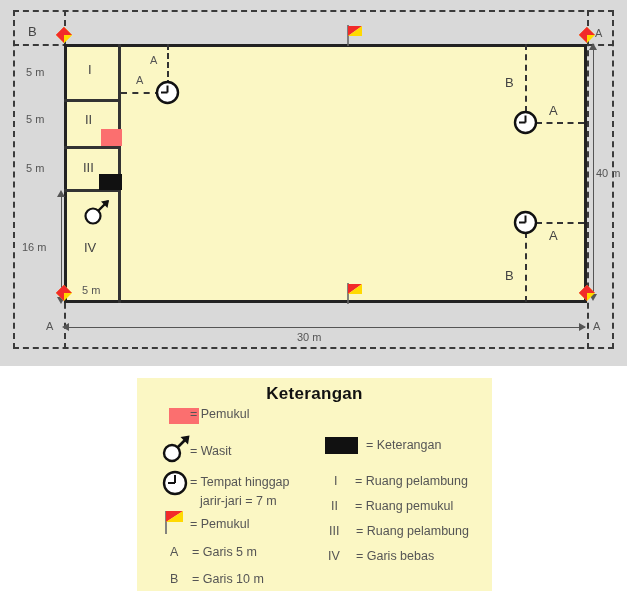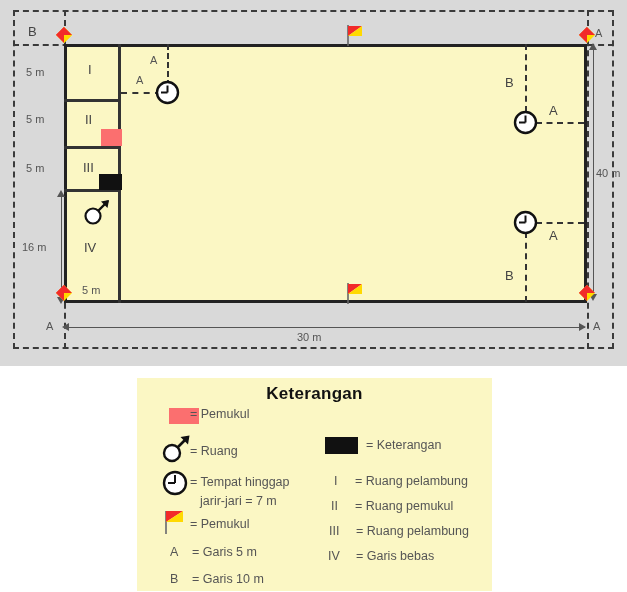--- a/index.html
+++ b/index.html
@@ -208,21 +208,21 @@
   <span class="leg-sym" style="left:32px;top:30px;width:30px;height:16px;background:#fb6f6f;"></span>
   <span class="leg-txt" style="left:53px;top:29px;">= Pemukul</span>
 
   <span class="leg-sym" style="left:24px;top:56px;">
     <svg width="34" height="30" viewBox="0 0 34 30">
       <circle cx="11" cy="19" r="8" fill="#fff" stroke="#111" stroke-width="2.4"></circle>
       <line x1="16.5" y1="13.5" x2="27" y2="3" stroke="#111" stroke-width="2.6"></line>
       <polygon points="28.5,1.5 19.5,3 27,10.5" fill="#111"></polygon>
     </svg>
   </span>
-  <span class="leg-txt" style="left:53px;top:66px;">= Ruang</span>
+  <span class="leg-txt" style="left:53px;top:66px;">= Wasit</span>
 
   <span class="leg-sym" style="left:24px;top:91px;">
     <svg width="28" height="28" viewBox="0 0 28 28">
       <circle cx="14" cy="14" r="11" fill="#fff" stroke="#111" stroke-width="2.4"></circle>
       <line x1="14" y1="14" x2="14" y2="6" stroke="#111" stroke-width="2"></line>
       <line x1="14" y1="14" x2="7" y2="14" stroke="#111" stroke-width="2"></line>
     </svg>
   </span>
   <span class="leg-txt" style="left:53px;top:97px;">= Tempat hinggap</span>
   <span class="leg-txt" style="left:63px;top:116px;">jarir-jari = 7 m</span>

